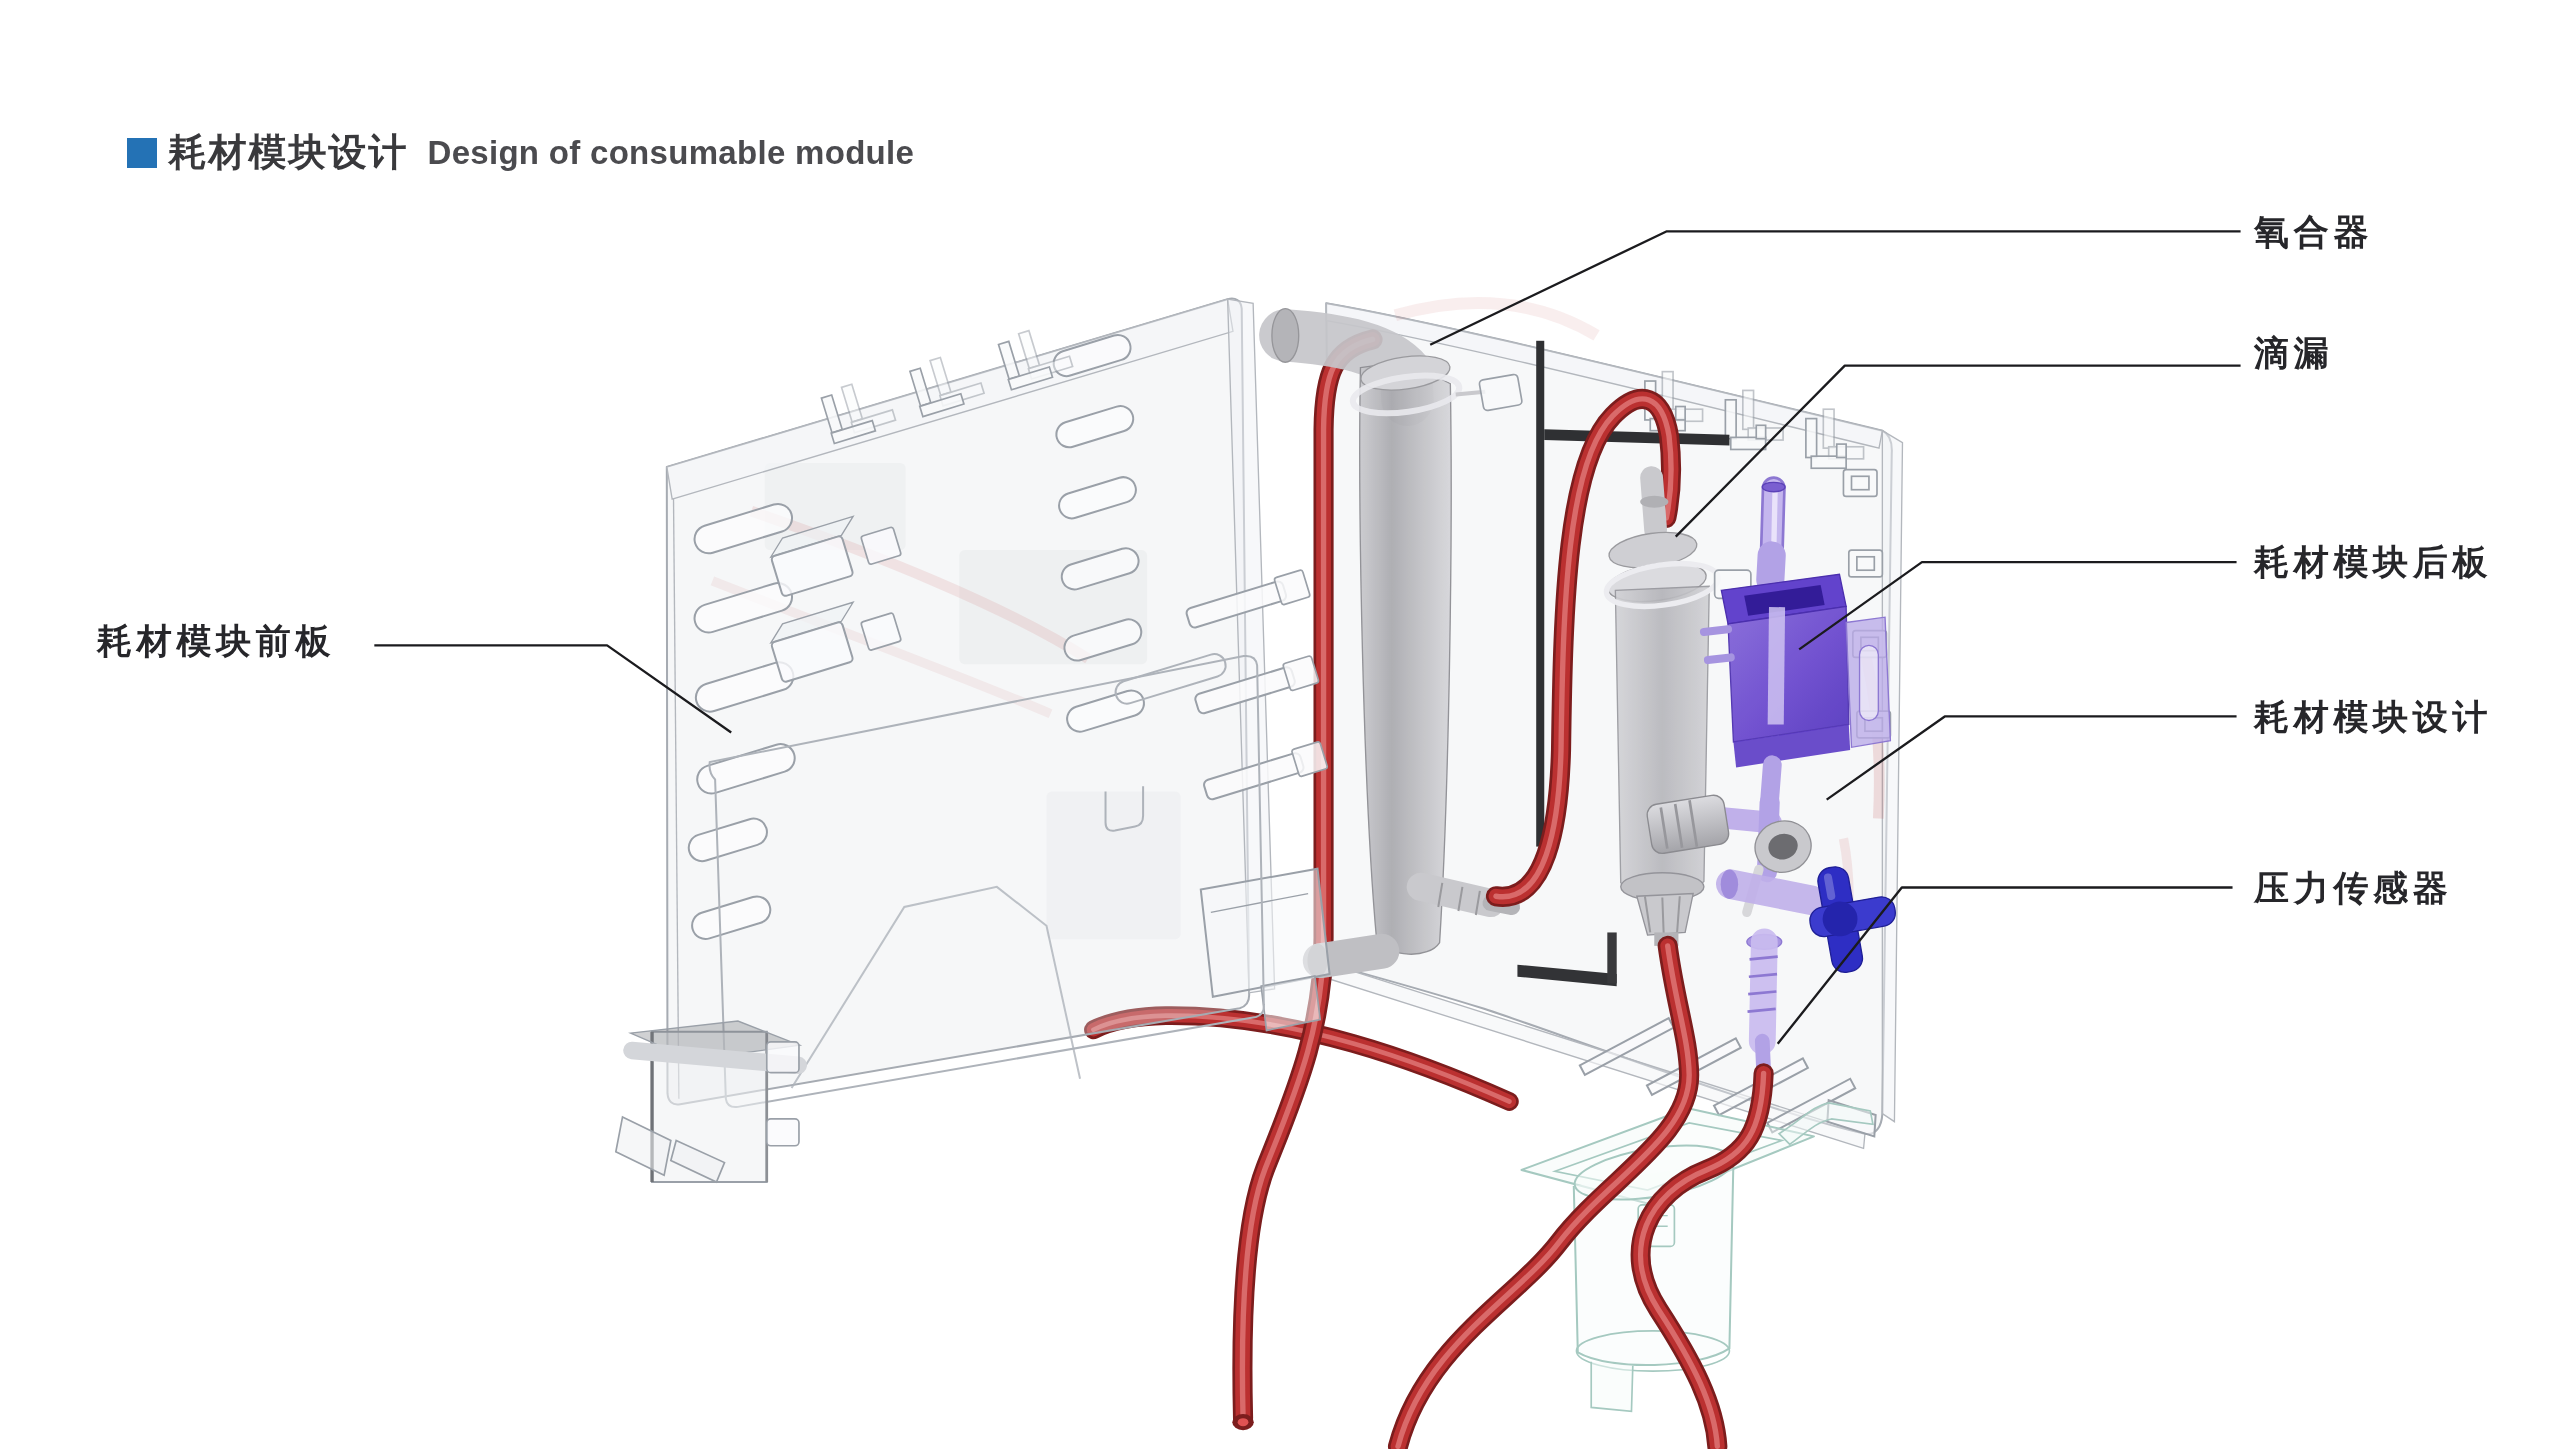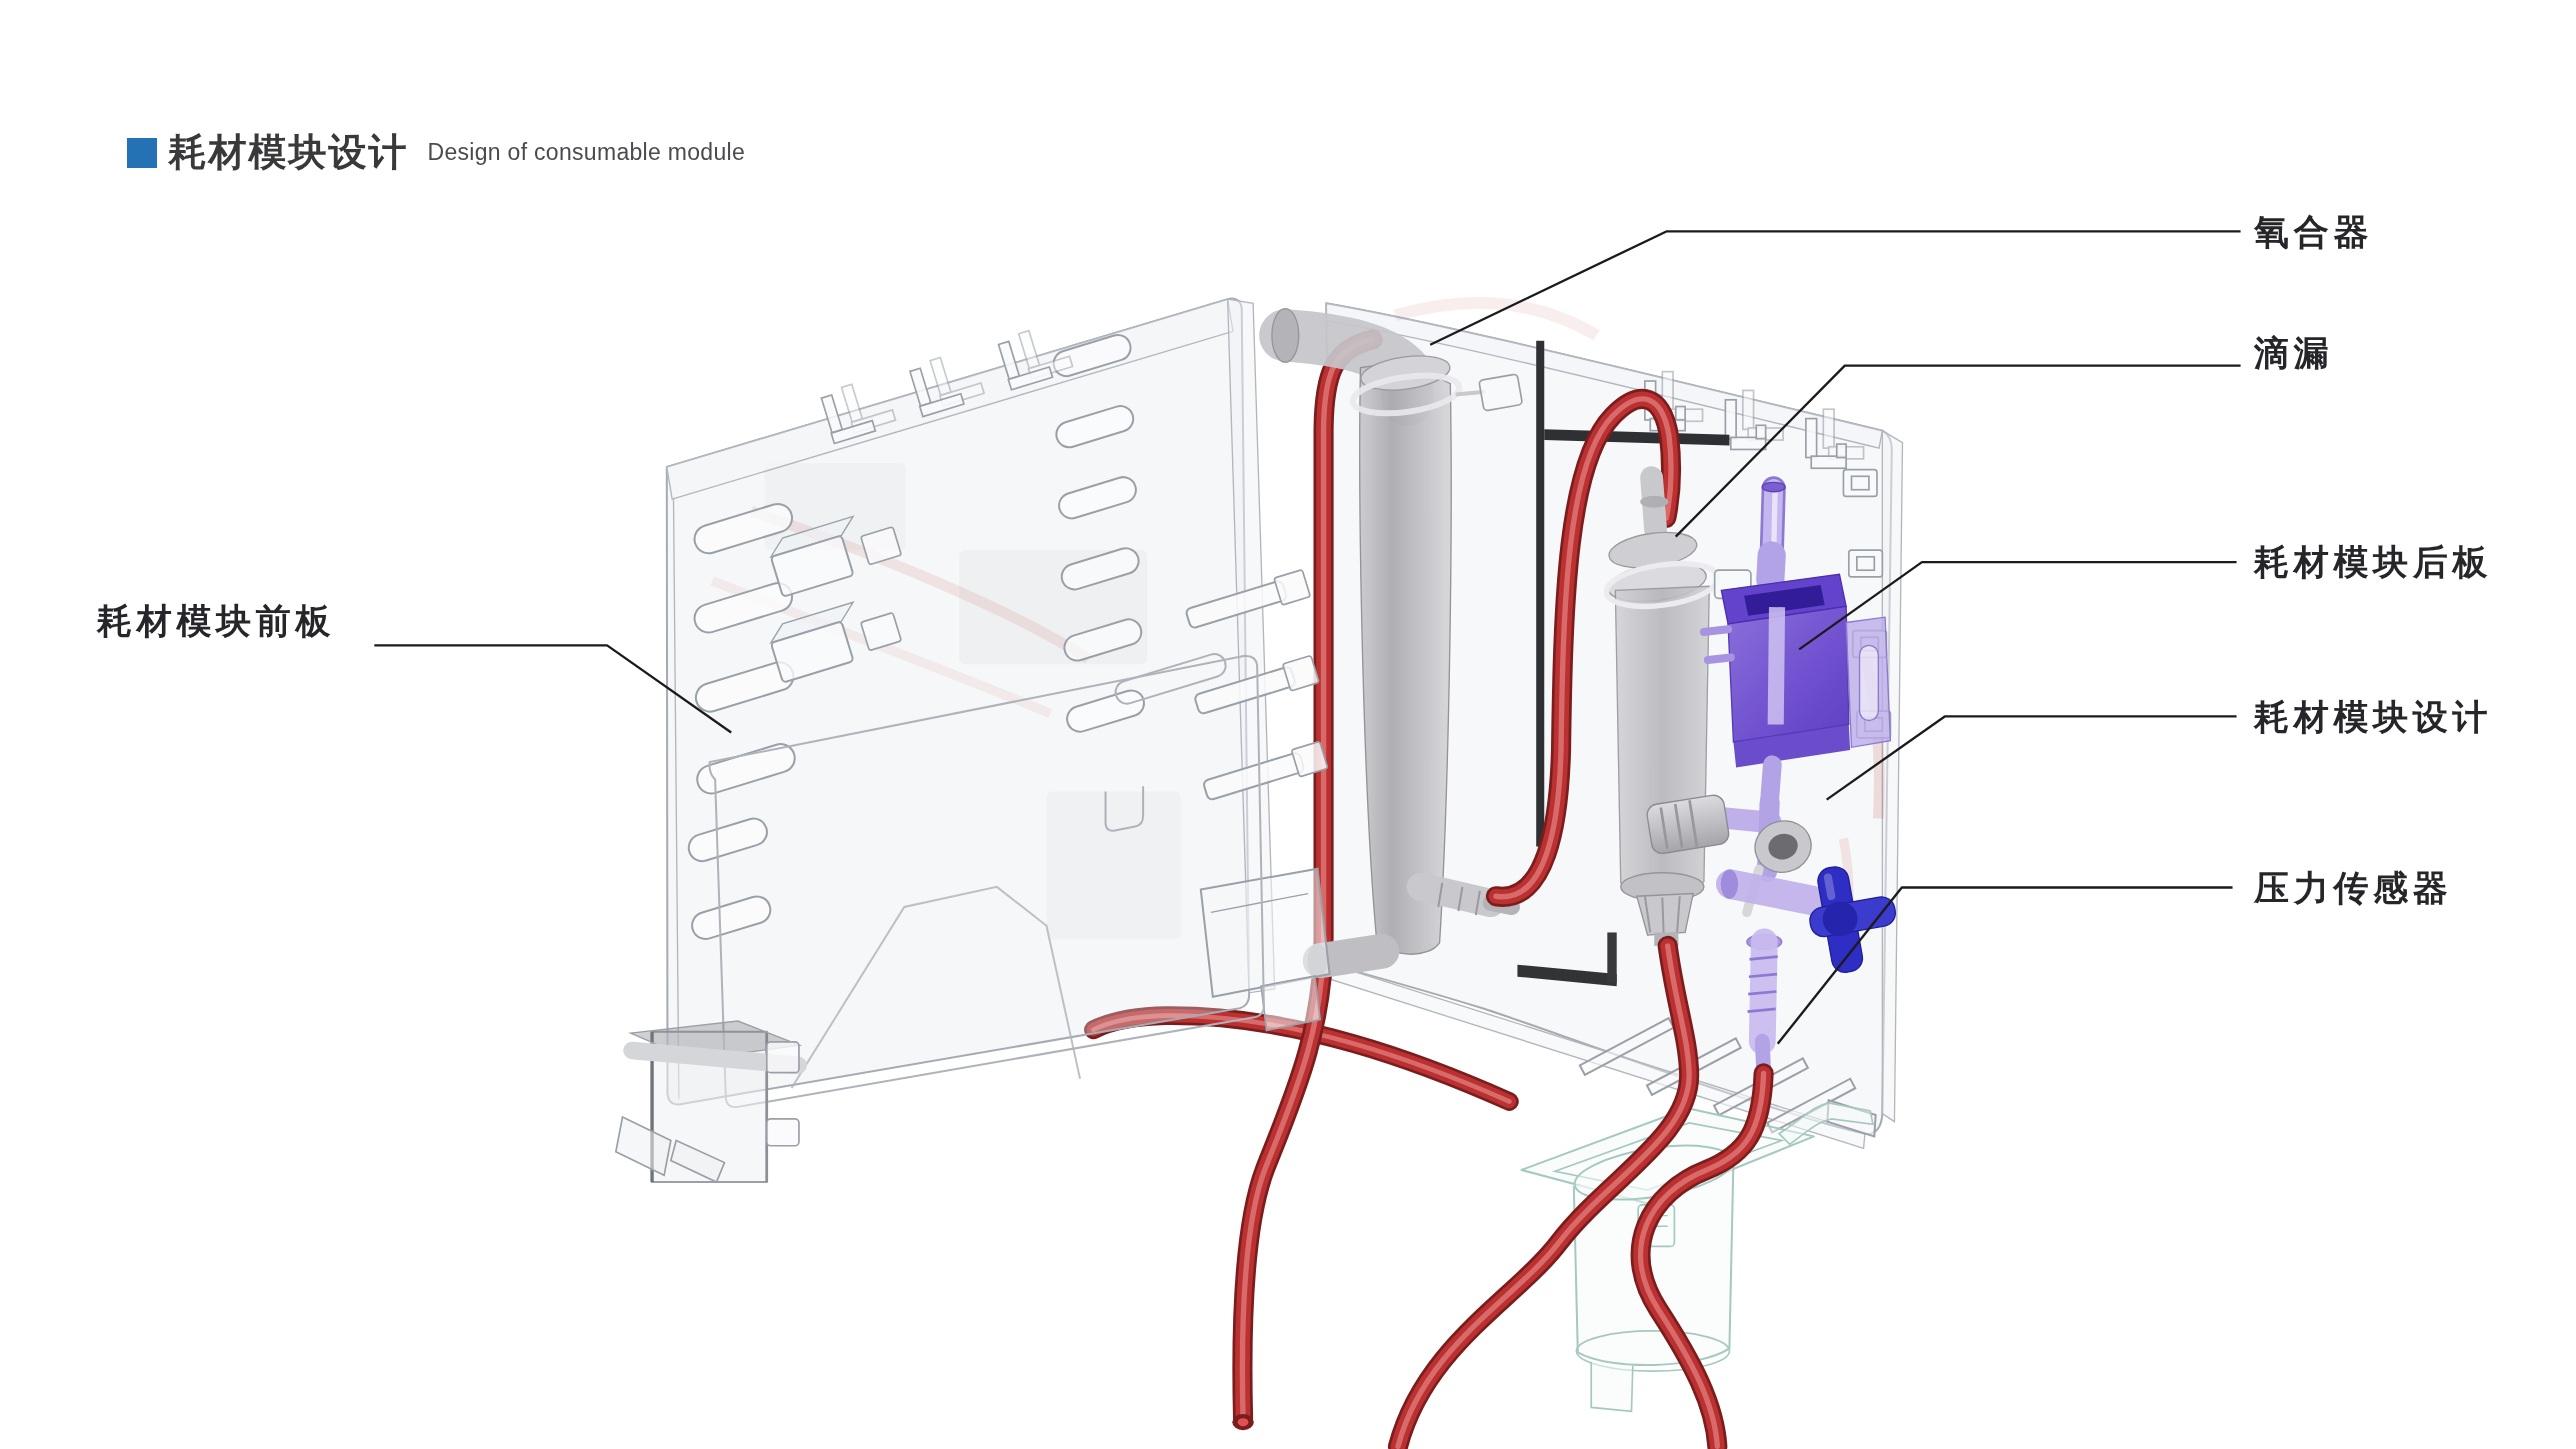--- a/index.html
+++ b/index.html
@@ -1,21 +1,21 @@
 <!DOCTYPE html>
 <html style="font-size:10.7px"><head>
 <meta charset="utf-8">
 <style>
   html,body{margin:0;padding:0;background:#ffffff;}
   .page{position:relative;width:2576px;height:1449px;background:#ffffff;overflow:hidden;
         font-family:"Liberation Sans","DejaVu Sans",sans-serif;}
   .hdr{position:absolute;left:127px;top:93px;display:flex;align-items:flex-start;margin-top:36px;}
   .hdr .bullet{width:29.5px;height:29.5px;margin-top:9.4px;flex:0 0 auto;}
   .hdr .zh{font-size:38px;font-weight:700;color:#39393c;letter-spacing:2px;line-height:47px;margin:0 0 0 12px;}
-  .hdr .en{font-size:23px;font-weight:400;color:#4b4b4f;line-height:47px;margin-left:19px;letter-spacing:0.3px;}
+  .hdr .en{font-size:33px;font-weight:700;color:#4b4b4f;line-height:47px;margin-left:19px;letter-spacing:0.3px;}
   .callout{position:absolute;font-size:35px;font-weight:600;color:#26262a;letter-spacing:4.7px;
            line-height:38px;white-space:nowrap;text-align:right;}
   svg{position:absolute;left:0;top:0;}
 </style>
 </head>
 <body>
 
 <div class="page">
 
   <div class="hdr">
@@ -338,15 +338,15 @@
       <path d="M3328,1323 L2835,1323 L2650,1556"></path>
       <path d="M558,962 L905,962 L1090,1092"></path>
     </g>
   </svg>
 
   <div class="callout" style="left:2254px;top:213px">氧合器</div>
   <div class="callout" style="left:2254px;top:334px">滴漏</div>
   <div class="callout" style="left:2254px;top:543px">耗材模块后板</div>
   <div class="callout" style="left:2254px;top:698px">耗材模块设计</div>
   <div class="callout" style="left:2254px;top:869px">压力传感器</div>
-  <div class="callout" style="left:97px;top:602px">耗材模块前板</div>
+  <div class="callout" style="left:97px;top:622px">耗材模块前板</div>
 </div>
 
 
 </body></html>

